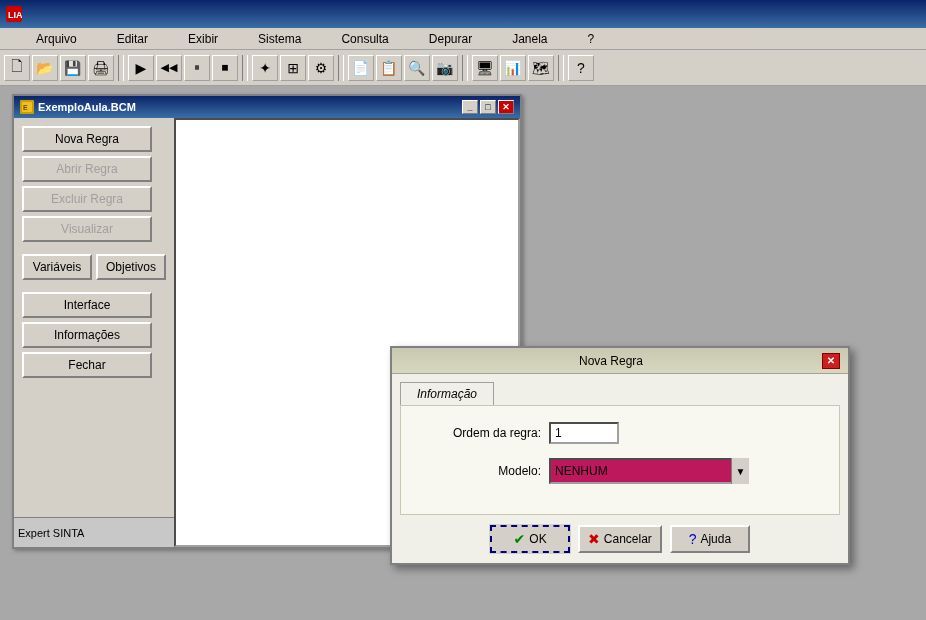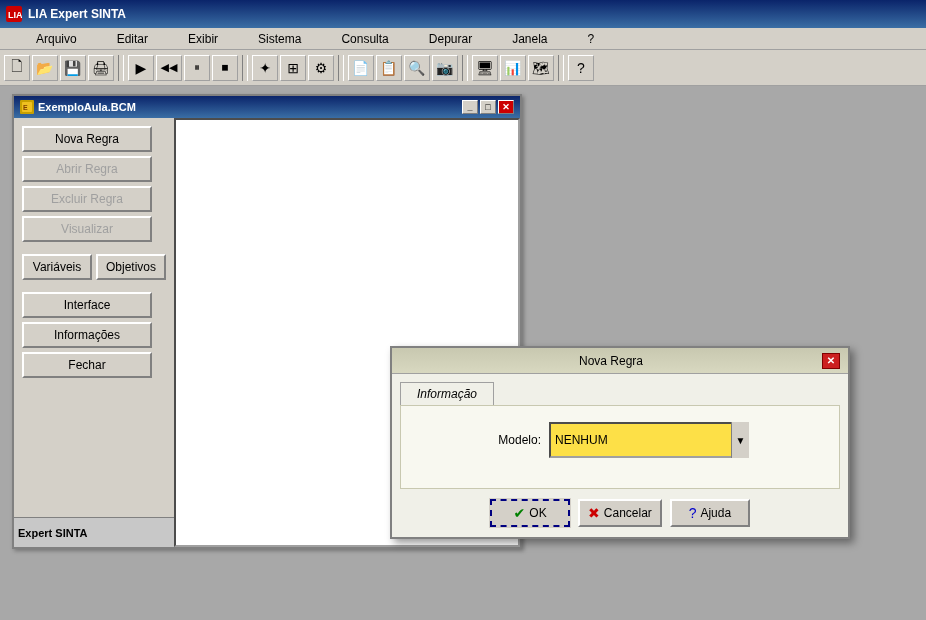--- a/index.html
+++ b/index.html
@@ -204,21 +204,21 @@
       position: absolute;
       bottom: 0; left: 0;
       width: 160px;
       height: 30px;
       background: #c8c8c8;
       border-top: 1px solid #808080;
       display: flex;
       align-items: center;
       padding: 0 4px;
       font-size: 11px;
-      font-weight: bold;
+      font-weight: normal;
     }
 
     
     .modal-overlay {
       position: absolute;
       top: 0; left: 0;
       width: 100%; height: 100%;
       pointer-events: none;
     }
     .modal-dialog {
@@ -290,23 +290,23 @@
     .form-input {
       width: 70px;
       height: 22px;
       border: 2px inset #a0a0a0;
       background: white;
       font-size: 12px;
       padding: 2px 4px;
     }
     .form-select {
       width: 200px;
-      height: 36px;
+      height: 26px;
       border: 2px inset #a0a0a0;
-      background: #fde047;
+      background: #be185d;
       font-size: 12px;
       padding: 0 4px;
       appearance: none;
       -webkit-appearance: none;
       position: relative;
     }
     .select-wrapper {
       position: relative;
       display: inline-block;
     }
@@ -358,21 +358,20 @@
 
 <div class="app-window">
 
   <div class="title-bar">
     <div class="title-bar-icon">
       <svg width="16" height="16" viewBox="0 0 16 16">
         <rect x="1" y="1" width="14" height="14" fill="#cc0000" rx="1"></rect>
         <text x="2" y="12" font-size="9" fill="white" font-weight="bold">LIA</text>
       </svg>
     </div>
-    <span class="title-bar-text">LIA Expert SINTA</span>
   </div>
 
   <div class="menu-bar">
     <span class="menu-item">Arquivo</span>
     <span class="menu-item">Editar</span>
     <span class="menu-item">Exibir</span>
     <span class="menu-item">Sistema</span>
     <span class="menu-item">Consulta</span>
     <span class="menu-item">Depurar</span>
     <span class="menu-item">Janela</span>
@@ -457,20 +456,24 @@
           <span class="modal-title-text">Nova Regra</span>
           <button class="modal-close-btn">✕</button>
         </div>
 
         <div class="modal-tabs">
           <div class="modal-tab">Informação</div>
         </div>
 
         <div class="modal-body">
           <div class="form-row">
+            <label class="form-label">Ordem da regra:</label>
+            <input class="form-input" type="text" value="1" style="">
+          </div>
+          <div class="form-row">
             <label class="form-label">Modelo:</label>
             <div class="select-wrapper">
               <select class="form-select" style="width:200px">
                 <option>NENHUM</option>
                 <option>Modelo 1</option>
                 <option>Modelo 2</option>
               </select>
               <div class="select-arrow">▼</div>
             </div>
           </div>

